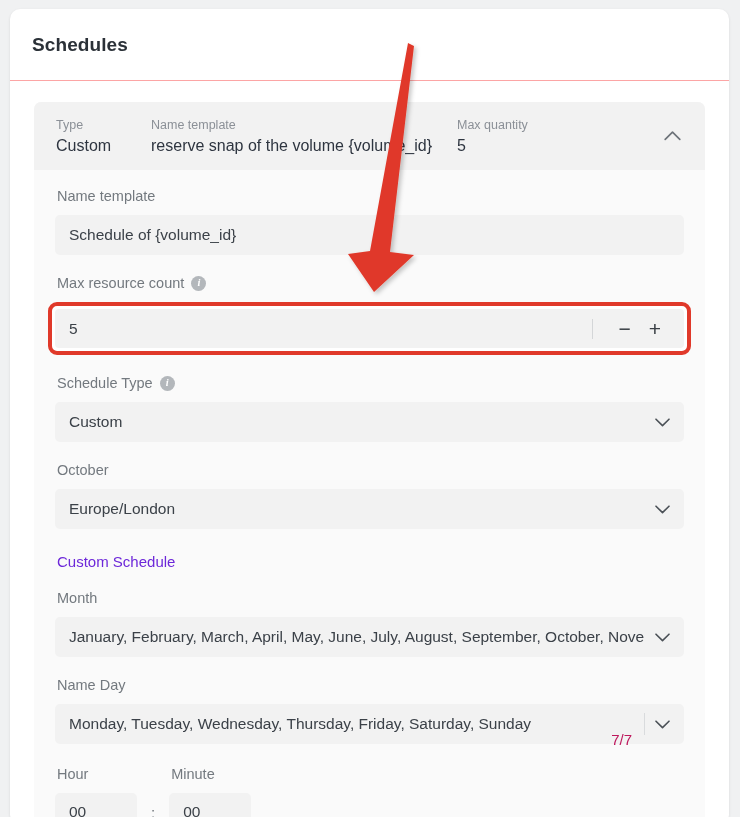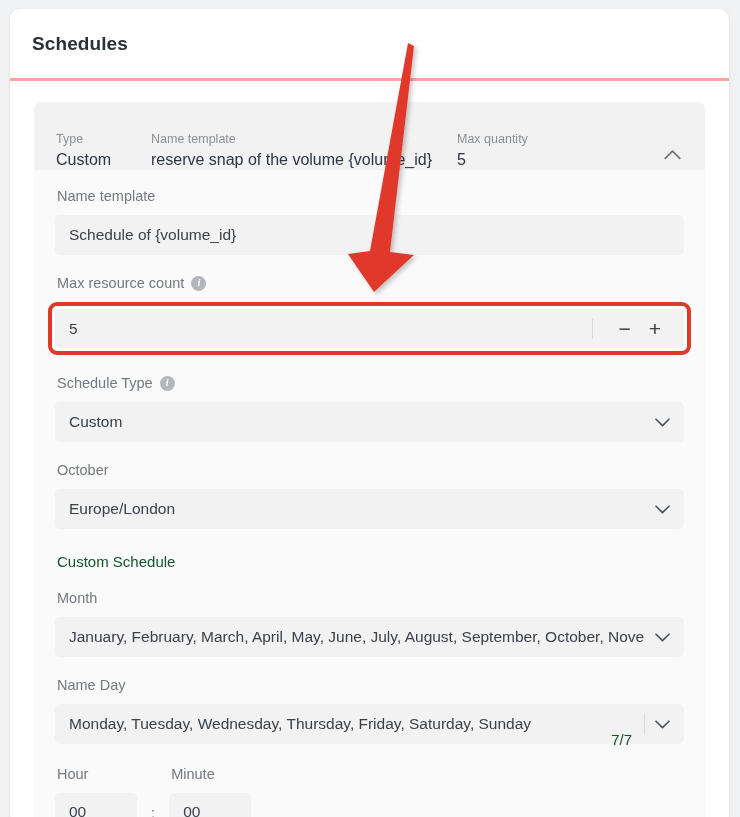--- a/index.html
+++ b/index.html
@@ -30,21 +30,21 @@
     width: 719px;
     height: 815px;
     background: #ffffff;
     border-radius: 10px;
     box-shadow: 0 1px 3px rgba(0,0,0,0.10);
     overflow: hidden;
   }
 
   .card-header {
     height: 72px;
-    border-bottom: 3px solid #fca5a5;
+    border-bottom: 1px solid #fca5a5;
     display: flex;
     align-items: center;
     padding-left: 22px;
     box-sizing: border-box;
   }
   .card-title {
     font-size: 19px;
     font-weight: bold;
     color: #2b3138;
     letter-spacing: .1px;
@@ -57,21 +57,21 @@
   
   .schedule-item {
     background: #fafafa;
     border-radius: 7px;
     overflow: hidden;
   }
   .summary {
     background: #f2f2f2;
     height: 68px;
     display: flex;
-    align-items: flex-end;
+    align-items: center;
     padding: 0 18px 0 22px;
     box-sizing: border-box;
     position: relative;
   }
   .sum-col { display: flex; flex-direction: column; justify-content: center; }
   .sum-col.type { width: 95px; }
   .sum-col.nametpl { flex: 1 1 auto; min-width: 0; }
   .sum-col.maxqty { width: 200px; }
   .sum-label {
     font-size: 12.5px;
@@ -185,36 +185,36 @@
   }
 
   .chev {
     flex: 0 0 auto;
     margin-left: 10px;
     display: flex;
     align-items: center;
   }
   .count-badge {
     font-size: 15px;
-    color: #14532d;
+    color: #be185d;
     margin-left: 10px;
     flex: 0 0 auto;
     margin-top: 31px;
   }
   .sep-v {
     width: 1px;
     height: 22px;
     background: #d9dbdd;
     margin-left: 12px;
     flex: 0 0 auto;
   }
 
   .section-title {
     font-size: 15px;
-    color: #14532d;
+    color: #6d28d9;
     margin: 24px 0 0 2px;
   }
 
   .time-row { display: flex; align-items: flex-end; gap: 0; margin-top: 2px; }
   .time-col { width: 82px; }
   .time-input {
     height: 38px;
     background: #f2f2f2;
     border-radius: 5px;
     display: flex;

